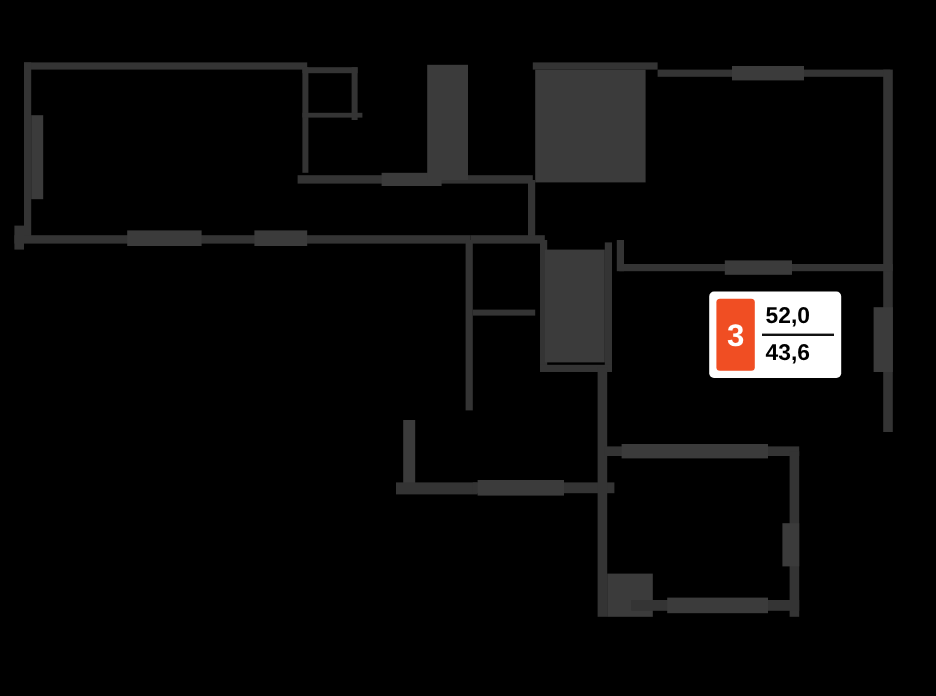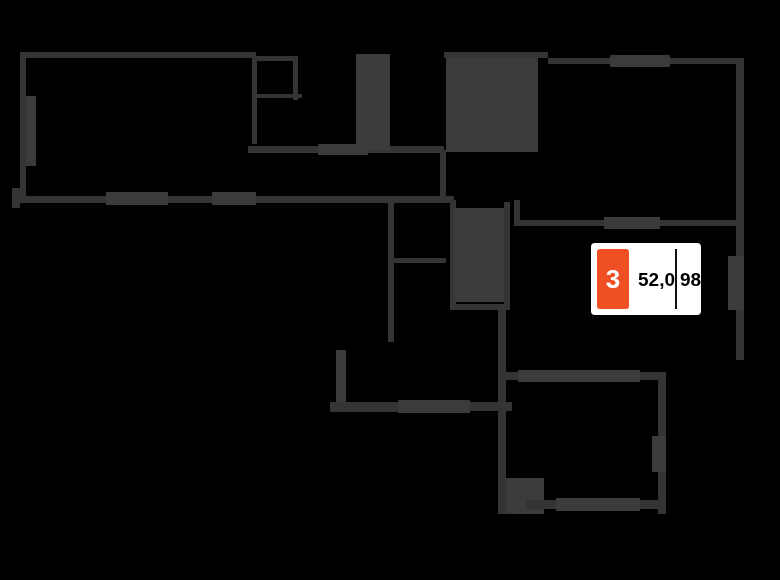--- a/index.html
+++ b/index.html
@@ -42,21 +42,21 @@
     font-size: 26px;
     font-weight: bold;
     display: flex;
     align-items: center;
     justify-content: center;
     line-height: 1;
   }
   .areas {
     flex: 1 1 auto;
     display: flex;
-    flex-direction: row;
+    flex-direction: column;
   }
   .area {
     flex: 1 1 50%;
     display: flex;
     align-items: center;
     font-size: 19px;
     font-weight: bold;
     color: #000000;
     padding-left: 3px;
     line-height: 1;
@@ -115,16 +115,16 @@
       <div class="wall" style="left: 506px; top: 478px; width: 38px; height: 36px; background: rgb(59, 59, 59);"></div>
       <div class="wall" style="left: 526px; top: 500px; width: 140px; height: 9px; background: rgb(52, 52, 52);"></div>
       <div class="wall" style="left: 556px; top: 498px; width: 84px; height: 13px; background: rgb(59, 59, 59);"></div>
     </div>
 
   <div id="unit-label" style="background: rgb(255, 255, 255); color: rgb(0, 0, 0);">
     <div class="badge" style="background: rgb(240, 78, 35);">3</div>
     <div class="areas">
       <div class="area">52,0</div>
       <div class="divider"></div>
-      <div class="area">98,0</div>
+      <div class="area">43,6</div>
     </div>
   </div>
 </div>
 
 </body></html>

